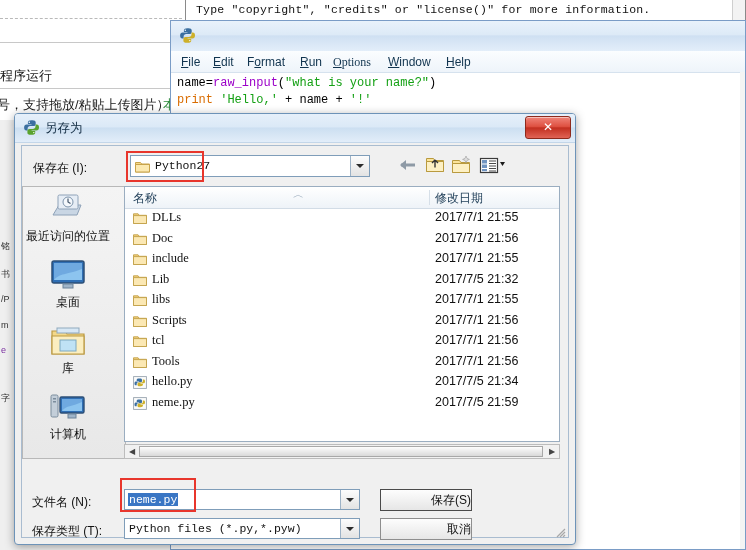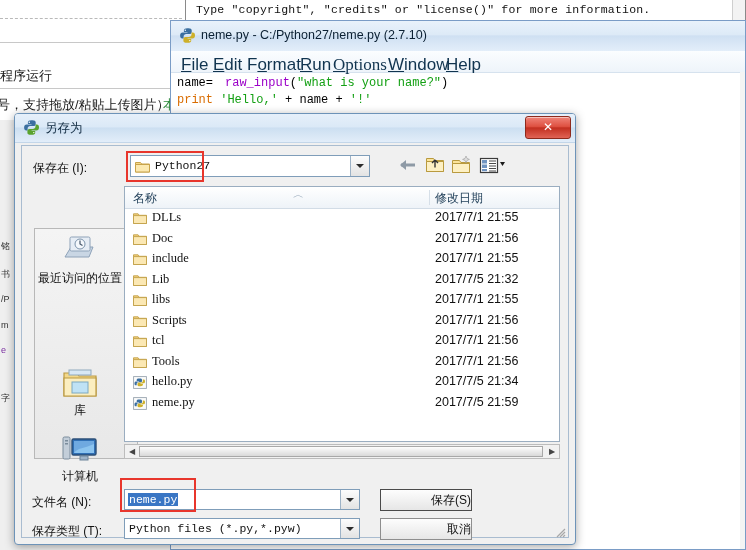--- a/index.html
+++ b/index.html
@@ -27,26 +27,26 @@
   
   #idle-window{position:absolute;left:170px;top:20px;width:576px;height:530px;
     background:#ffffff;border:1px solid #7a9cc6;box-sizing:border-box;}
   #idle-titlebar{position:absolute;left:0;top:0;right:0;height:30px;
     background:linear-gradient(to bottom,#e9f2fb 0%,#ddeaf7 45%,#cfe0f2 50%,#e3eefa 100%);
     border-bottom:1px solid #c5d7ea;}
   #idle-titlebar-icon{position:absolute;left:8px;top:6px;width:17px;height:17px;}
   #idle-title-text{position:absolute;left:30px;top:7px;font-size:12.5px;color:#0b2033;white-space:nowrap;}
   #idle-menubar{position:absolute;left:0;top:30px;right:0;height:21px;
     background:linear-gradient(to bottom,#fbfdff,#eef4fa);border-bottom:1px solid #d6e2ee;}
-  .idle-menu{position:absolute;top:3px;font-size:17px;color:#11344f;padding:1px 4px;cursor:default;white-space:nowrap;}
+  .idle-menu{position:absolute;top:3px;font-size:12px;color:#11344f;padding:1px 4px;cursor:default;white-space:nowrap;}
   .idle-menu u{text-decoration:underline;}
   #idle-code{position:absolute;left:6px;top:54px;right:4px;
     font-family:"Liberation Mono","DejaVu Sans Mono",monospace;font-size:12px;line-height:17px;white-space:pre;}
   .tok-name{color:#000000;}
-  .tok-builtin{color:#9b00c8;margin-left:12px;}
+  .tok-builtin{color:#9b00c8;}
   .tok-str{color:#13a013;}
   .tok-kw{color:#d96c00;}
   .tok-punc{color:#000000;}
   #idle-scroll-right{position:absolute;right:0;top:51px;width:5px;bottom:0;background:#f4f4f4;}
 
   
   #saveas-dialog{position:absolute;left:14px;top:113px;width:562px;height:432px;
     background:#f0f0f0;border:1px solid #6d93b8;border-radius:4px;box-sizing:border-box;
     box-shadow:0 2px 10px rgba(0,0,0,.35);}
   #saveas-titlebar{position:absolute;left:0;top:0;right:0;height:28px;
@@ -97,22 +97,22 @@
   #fl-vscroll{position:absolute;right:0;top:21px;width:0px;bottom:0;}
 
   
   #fl-hscroll{position:absolute;left:102px;top:298px;right:8px;height:15px;
     background:#f1f1f1;border:1px solid #bcbcbc;box-sizing:border-box;}
   #hs-thumb{position:absolute;left:14px;top:1px;width:404px;height:11px;
     background:linear-gradient(to bottom,#fdfdfd,#d9d9d9);border:1px solid #a8a8a8;box-sizing:border-box;}
   .hs-arrow{position:absolute;top:1px;width:12px;height:11px;font-size:8px;color:#444;text-align:center;line-height:11px;cursor:pointer;}
 
   
-  #places{position:absolute;left:12px;top:40px;width:104px;bottom:78px;
-    background:linear-gradient(to bottom,#f4f4f4,#e8e8e8);border:1px solid #b8b8b8;box-sizing:border-box;margin-top:42px;}
+  #places{position:absolute;left:0;top:40px;width:104px;bottom:78px;
+    background:linear-gradient(to bottom,#f4f4f4,#e8e8e8);border:1px solid #b8b8b8;box-sizing:border-box;}
   .place{position:absolute;left:0;width:90px;text-align:center;cursor:pointer;}
   .place-icon{display:block;margin:0 auto 1px auto;}
   .place-label{font-size:12px;color:#111;line-height:13px;display:block;}
 
   
   #fname-label{position:absolute;left:10px;top:348px;font-size:12px;color:#111;white-space:nowrap;text-align:center;}
   #fname-combo{position:absolute;left:102px;top:343px;width:236px;height:21px;
     background:#ffffff;border:1px solid #7f9db9;box-sizing:border-box;}
   #fname-value{position:absolute;left:3px;top:3px;font-family:"Liberation Mono","DejaVu Sans Mono",monospace;
     font-size:11.5px;color:#ffffff;background:#3a76c4;padding:0 1px;}
@@ -169,21 +169,20 @@
 <div id="idle-window">
   <div id="idle-titlebar">
     <span id="idle-titlebar-icon">
       <svg width="17" height="17" viewBox="0 0 17 17">
         <path d="M8.3 1.2c-2 0-3.4.7-3.4 2.1v1.8h3.6v.5H3.6c-1.5 0-2.5 1-2.5 3s.8 2.9 2.2 2.9h1.3V9.6c0-1.4 1.2-2.5 2.7-2.5h3.3c1.2 0 2.1-.9 2.1-2.1V3.3c0-1.3-1.2-2.1-3.2-2.1H8.3z" fill="#3b6fa0"></path>
         <path d="M8.8 15.8c2 0 3.4-.7 3.4-2.1v-1.8H8.6v-.5h4.9c1.5 0 2.5-1 2.5-3s-.8-2.9-2.2-2.9h-1.3v1.9c0 1.4-1.2 2.5-2.7 2.5H6.5c-1.2 0-2.1.9-2.1 2.1v1.7c0 1.3 1.2 2.1 3.2 2.1h1.2z" fill="#cdb02a"></path>
         <circle cx="6.3" cy="3.3" r=".7" fill="#fff"></circle>
         <circle cx="10.8" cy="13.6" r=".7" fill="#fff"></circle>
       </svg>
     </span>
-    <span id="idle-title-text">neme.py - C:/Python27/neme.py (2.7.10)</span>
   </div>
 
   <div id="idle-menubar">
     <span class="idle-menu" style="left:6px;"><u>F</u><span>ile</span></span>
     <span class="idle-menu" style="left:38px;"><u>E</u><span>dit</span></span>
     <span class="idle-menu" style="left:72px;">F<u>o</u><span>rmat</span></span>
     <span class="idle-menu" style="left:125px;"><u>R</u><span>un</span></span>
     <span class="idle-menu" style="left:158px;font-family:Liberation Serif, serif;"><u>O</u><span>ptions</span></span>
     <span class="idle-menu" style="left:213px;"><u>W</u><span>indow</span></span>
     <span class="idle-menu" style="left:271px;"><u>H</u><span>elp</span></span>
@@ -265,20 +264,31 @@
           <svg width="40" height="36" viewBox="0 0 40 36">
             <path d="M5 26l6-10h22l-4 10z" fill="#c9d6e4" stroke="#8ea2b8" stroke-width="1"></path>
             <rect x="10" y="6" width="20" height="14" rx="1.5" fill="#e6edf5" stroke="#8ea2b8" stroke-width="1"></rect>
             <circle cx="20" cy="13" r="5" fill="#f4f8fc" stroke="#7c93ab" stroke-width="1"></circle>
             <path d="M20 9.5v3.5l2.5 1.5" stroke="#44566a" stroke-width="1.2" fill="none"></path>
           </svg>
         </span>
         <span class="place-label">最近访问的位置</span>
       </div>
 
+      <div class="place" style="top:72px;">
+        <span class="place-icon">
+          <svg width="38" height="32" viewBox="0 0 38 32">
+            <rect x="3" y="2" width="32" height="22" rx="2" fill="#2f6fb5" stroke="#2c4f77" stroke-width="1.5"></rect>
+            <rect x="5" y="4" width="28" height="17" fill="#6fa9e0"></rect>
+            <path d="M5 21c6-7 12-5 28-11v11z" fill="#8cc4ef"></path>
+            <rect x="14" y="25" width="10" height="4" fill="#9fb4c9" stroke="#6d8399" stroke-width="1"></rect>
+          </svg>
+        </span>
+        <span class="place-label">桌面</span>
+      </div>
 
       <div class="place" style="top:138px;">
         <span class="place-icon">
           <svg width="38" height="32" viewBox="0 0 38 32">
             <path d="M3 6h13l2 3h17v20H3z" fill="#f3d889" stroke="#bb9a43" stroke-width="1.2"></path>
             <rect x="8" y="3" width="22" height="5" fill="#d8e8f5" stroke="#8fa9bd" stroke-width="1"></rect>
             <path d="M3 11h32v18H3z" fill="#fbeec0" stroke="#bb9a43" stroke-width="1.2"></path>
             <rect x="11" y="15" width="16" height="11" fill="#bfe2f5" stroke="#7da8c0" stroke-width="1"></rect>
           </svg>
         </span>

